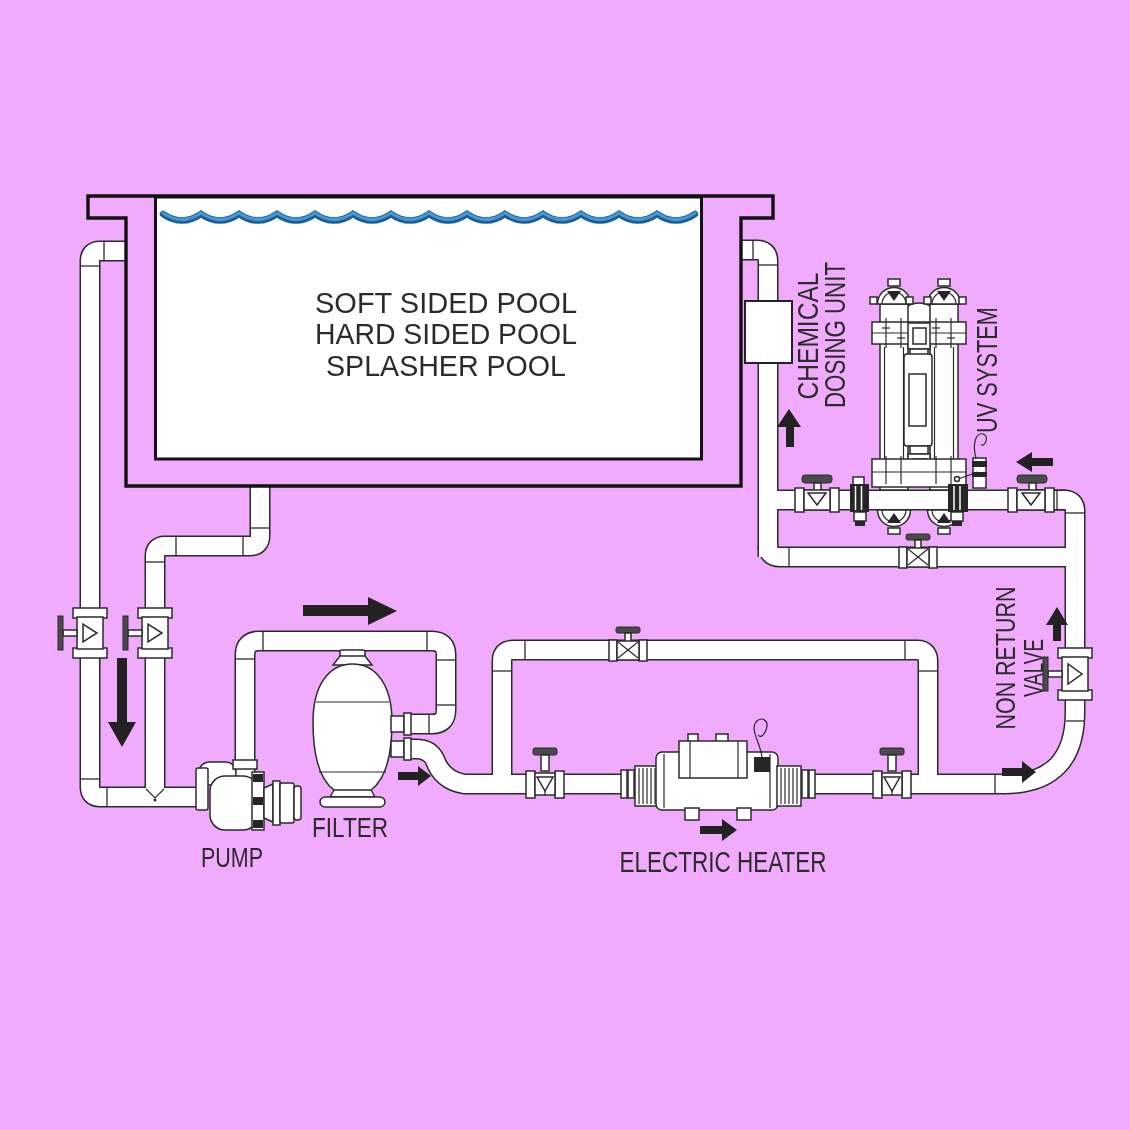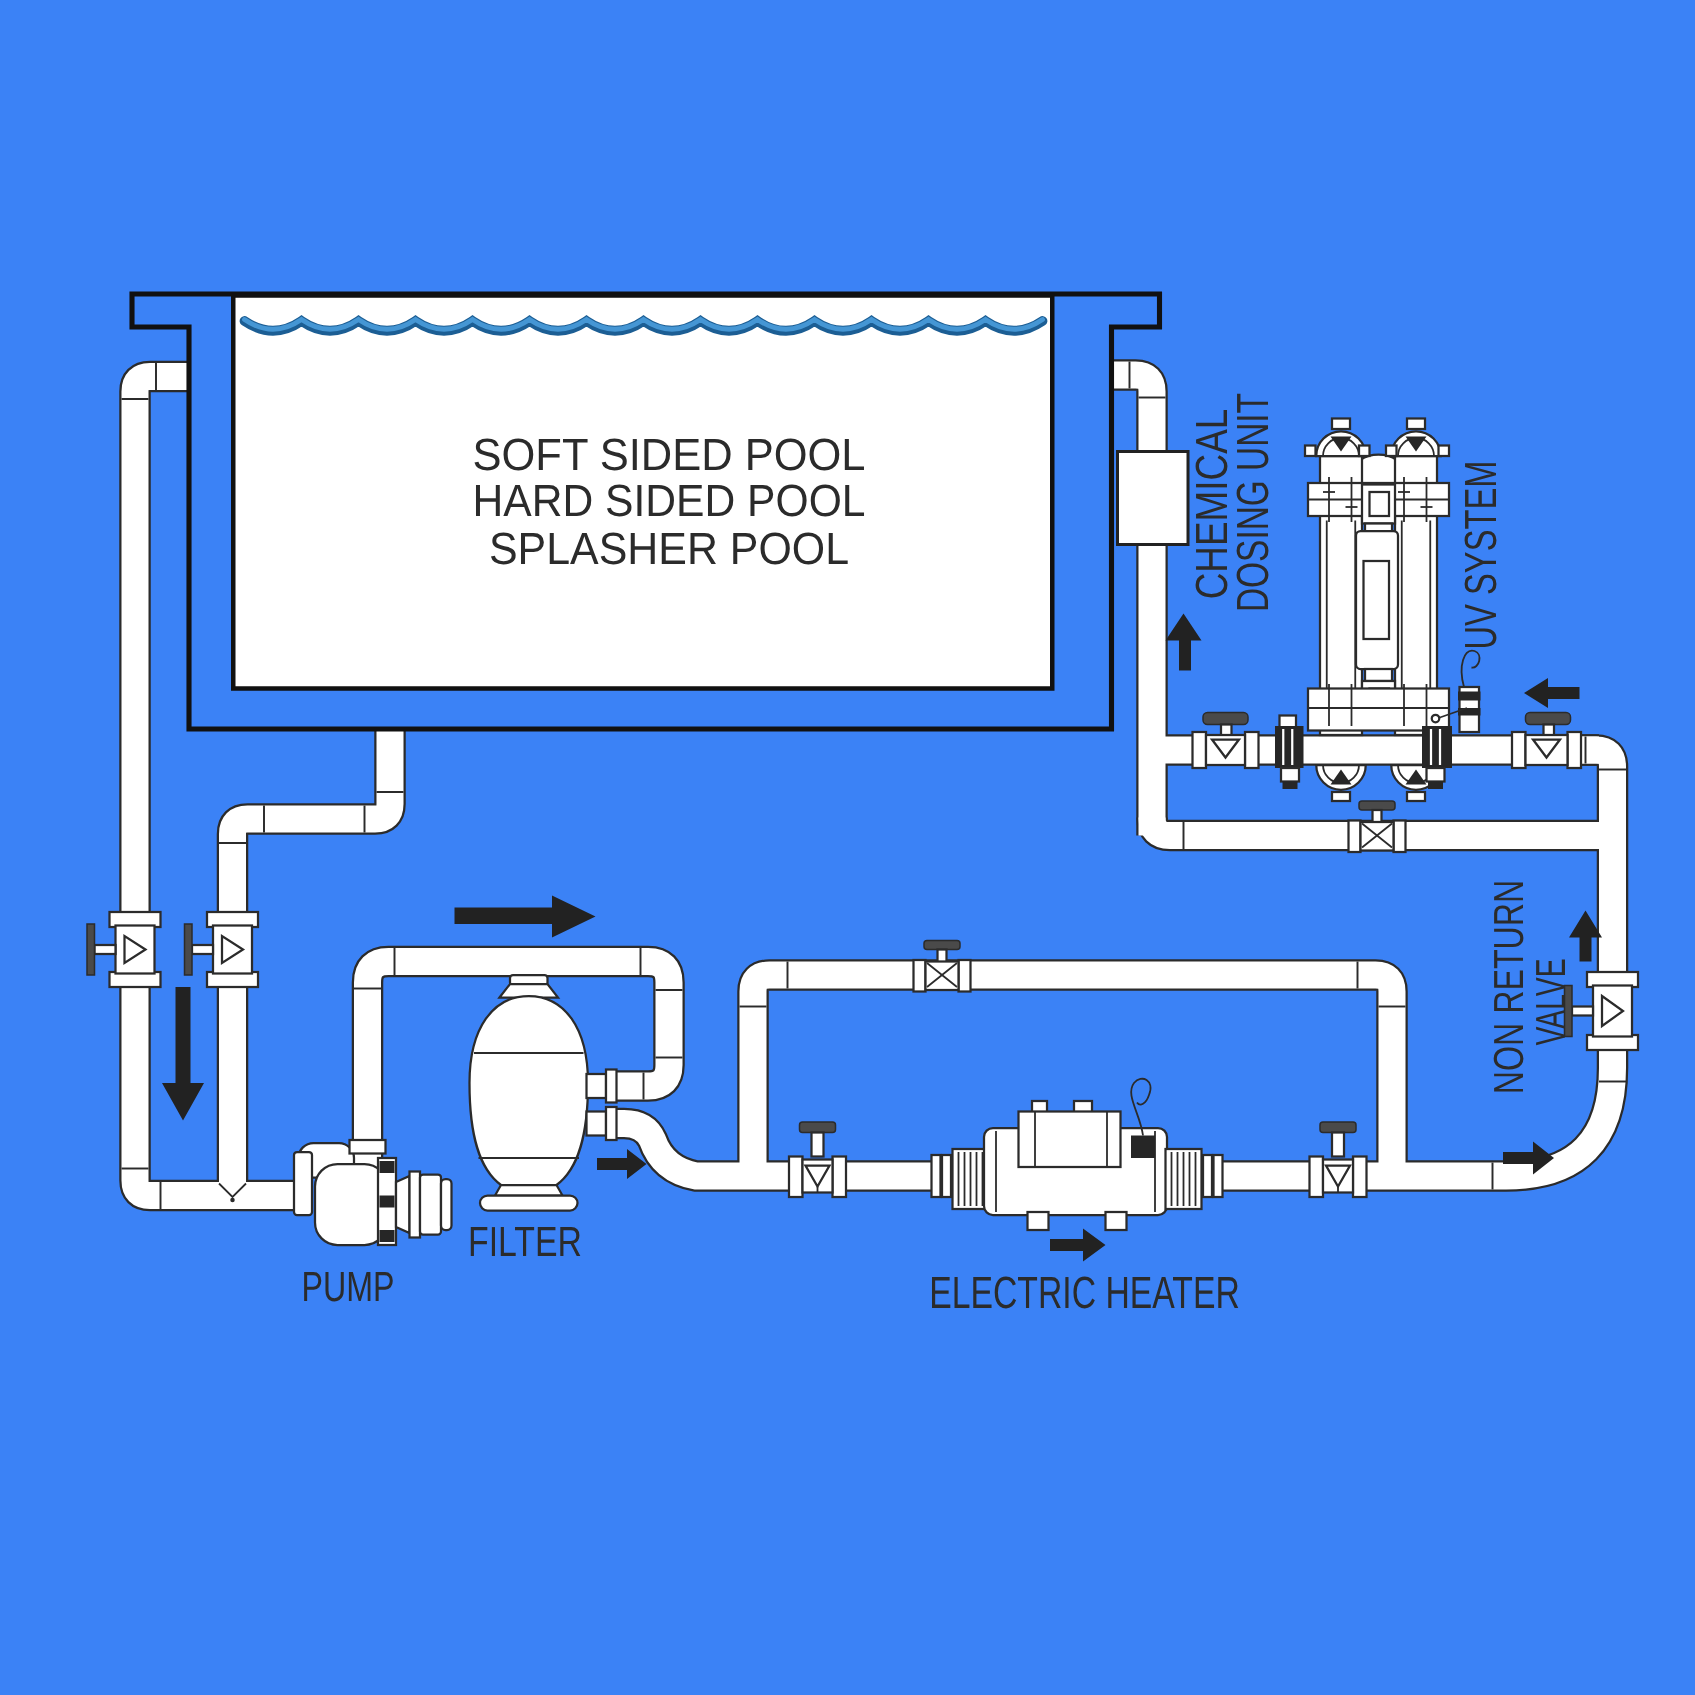--- a/index.html
+++ b/index.html
@@ -1,16 +1,16 @@
 <!DOCTYPE html>
 <html><head>
 <meta charset="utf-8">
 <style>
   html,body{margin:0;padding:0;background:#fff;}
-  #stage{position:relative;width:1130px;height:1130px;background:#3b82f6;overflow:hidden;}
+  #stage{position:relative;width:1130px;height:1130px;background:#f0abfc;overflow:hidden;}
   svg{position:absolute;left:0;top:0;}
   svg text{font-family:"Liberation Sans", sans-serif;fill:#2b2b2b;}
   .po{fill:none;stroke:#2b2b2b;stroke-width:21;}
   .pi{fill:none;stroke:#ffffff;stroke-width:18;}
   .seam{stroke:#2b2b2b;stroke-width:1.3;}
   .shape{fill:#ffffff;stroke:#2b2b2b;stroke-width:1.5;}
   .ln{stroke:#2b2b2b;stroke-width:1.2;fill:none;}
   .dk{fill:#262626;stroke:none;}
   .hd{fill:#4a4a4a;stroke:#2b2b2b;stroke-width:1;}
   .arrow{fill:#222222;stroke:none;}

